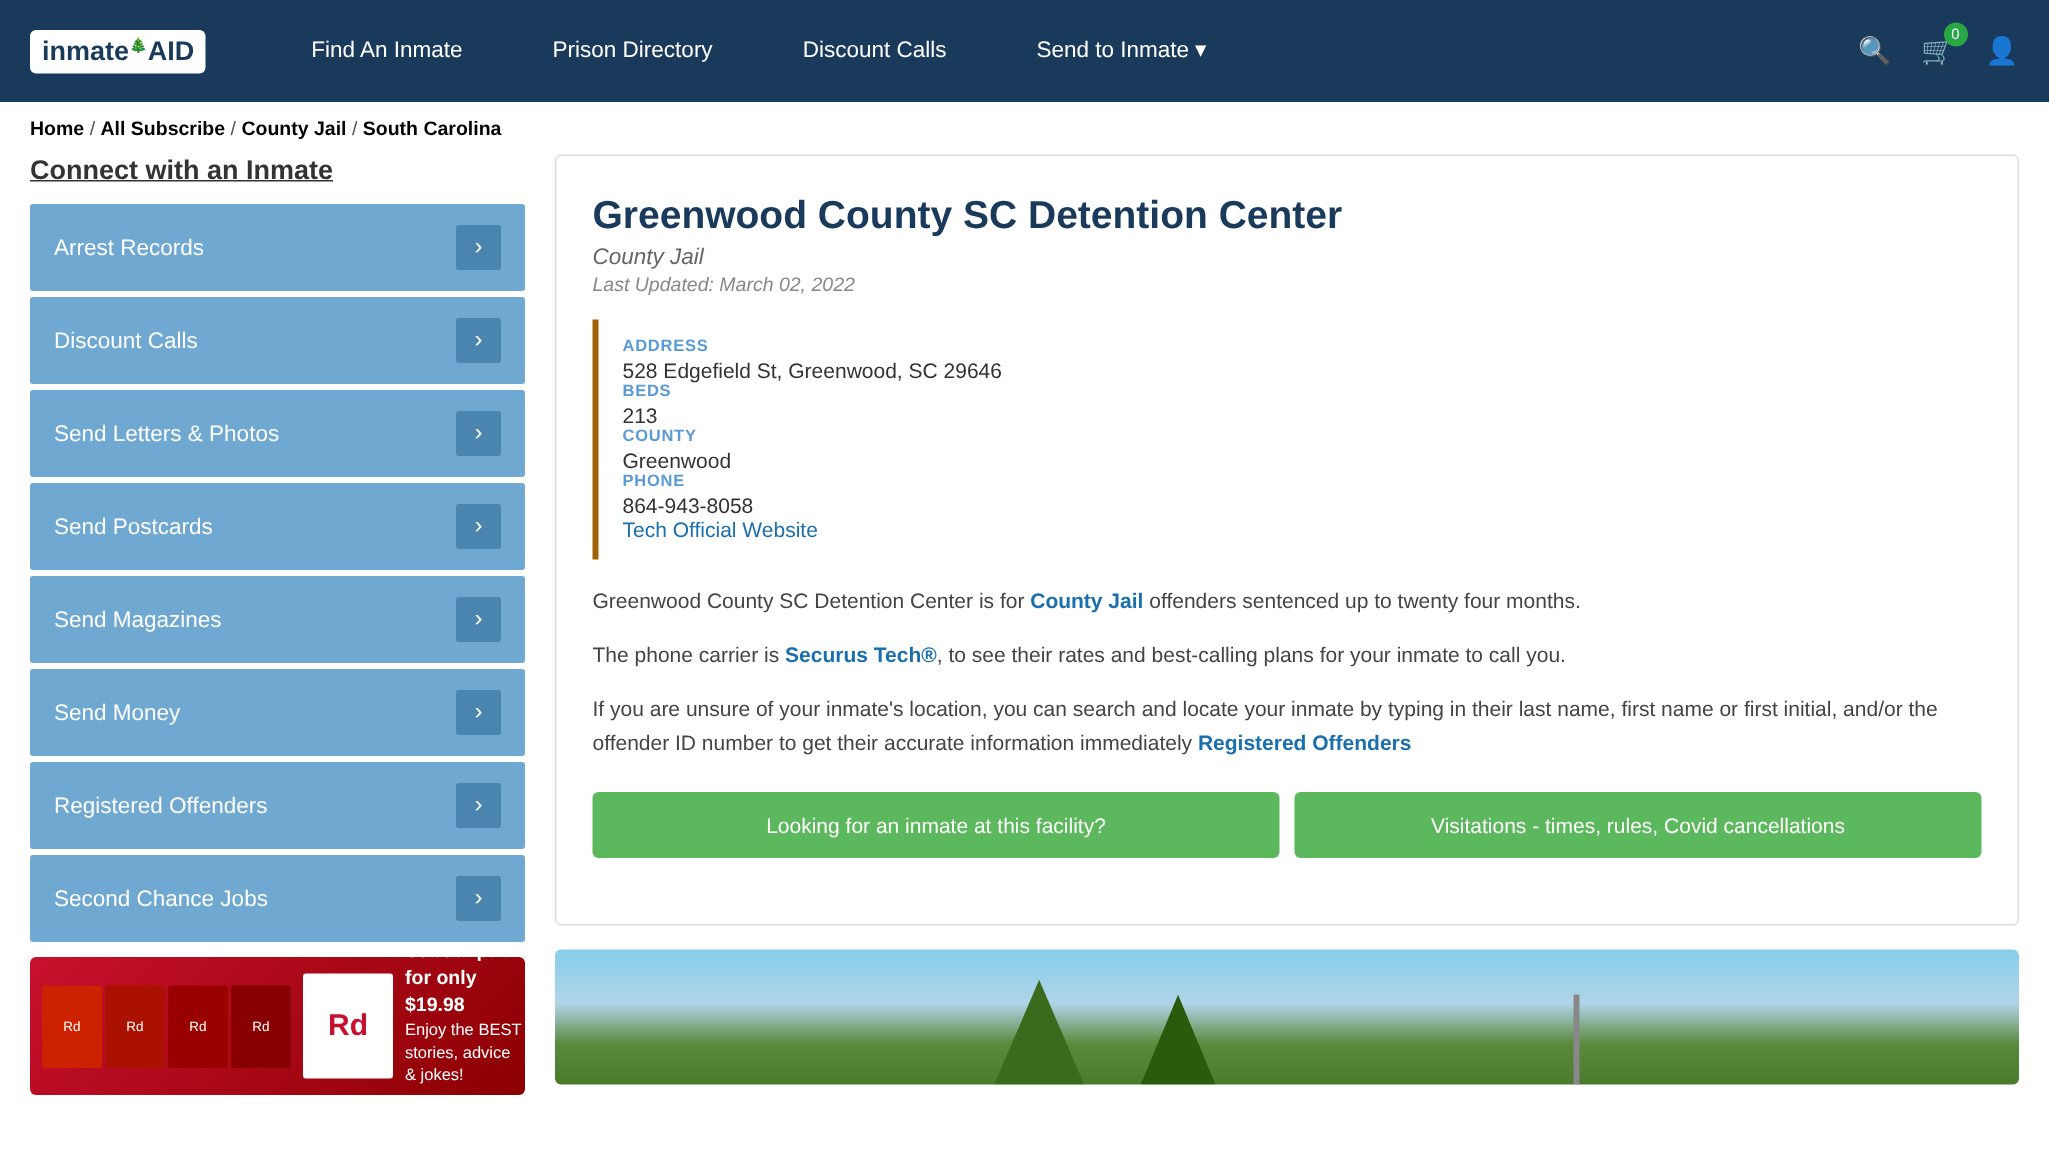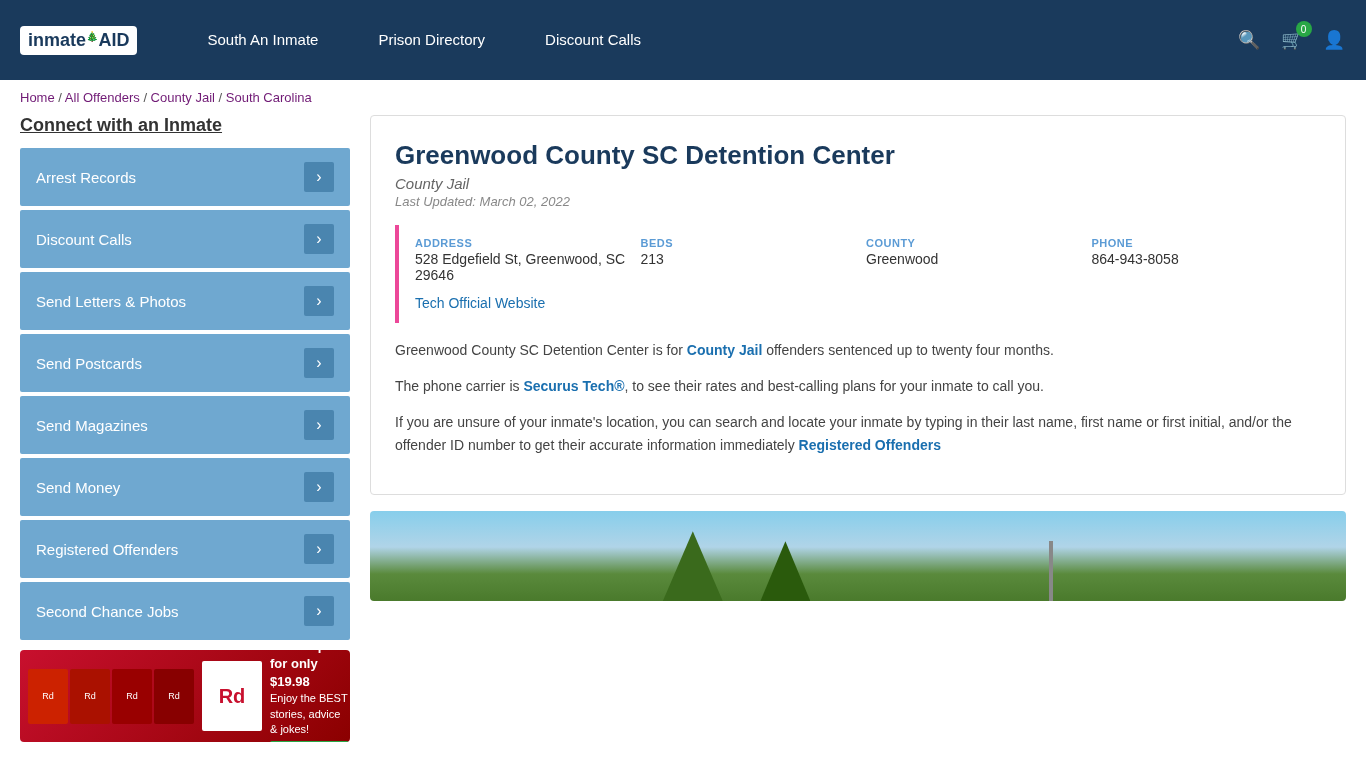--- a/index.html
+++ b/index.html
@@ -4,21 +4,21 @@
   <style>
     * { margin: 0; padding: 0; box-sizing: border-box; }
     body { font-family: Arial, sans-serif; font-size: 14px; color: #333; background: #fff; }
 
     
     nav {
       background: #1a3a5c;
       display: flex;
       align-items: center;
       padding: 0 20px;
-      height: 80px;
+      height: 68px;
     }
     .nav-logo {
       margin-right: 40px;
       display: flex;
       align-items: center;
     }
     .logo-box {
       background: #fff;
       border-radius: 4px;
       padding: 4px 8px;
@@ -71,21 +71,21 @@
       display: flex;
       align-items: center;
       justify-content: center;
     }
 
     
     .breadcrumb {
       padding: 10px 20px;
       font-size: 13px;
     }
-    .breadcrumb a { color: #701a75; text-decoration: none; }
+    .breadcrumb a { color: #000000; text-decoration: none; font-weight: bold; }
     .breadcrumb span { color: #555; }
 
     
     .page-content {
       display: flex;
       padding: 0 20px 20px 20px;
       gap: 20px;
     }
 
     
@@ -203,26 +203,26 @@
       font-style: italic;
       margin-bottom: 2px;
     }
     .facility-updated {
       font-size: 13px;
       color: #888;
       font-style: italic;
       margin-bottom: 16px;
     }
     .facility-info {
-      border-left: 4px solid #ec4899;
+      border-left: 4px solid #a16207;
       padding: 12px 16px;
       margin-bottom: 16px;
       display: grid;
-      grid-template-columns: 1fr 1fr 1fr 1fr;
-      gap: 12px;
+      grid-template-columns: 1fr;
+      gap: 0;
     }
     .info-label {
       font-size: 11px;
       color: #5b9bd5;
       text-transform: uppercase;
       font-weight: bold;
       margin-bottom: 2px;
       letter-spacing: 0.5px;
     }
     .info-value {
@@ -313,38 +313,42 @@
 
 <nav>
   <div class="nav-logo">
     <div class="logo-box">
       <span class="logo-text-inmate">inmate</span>
         <span class="logo-hat">🎄</span>
         <span class="logo-text-aid">AID</span>
     </div>
   </div>
   <div class="nav-links">
-    <a class="nav-link" href="#">South An Inmate</a>
+    <a class="nav-link" href="#">Find An Inmate</a>
     <a class="nav-link" href="#">Prison Directory</a>
     <a class="nav-link" href="#">Discount Calls</a>
+    <a class="nav-link nav-link-dropdown" href="#">
+      <span>Send to Inmate</span>
+      <span>▾</span>
+    </a>
   </div>
   <div class="nav-icons">
     <button class="nav-icon-btn">🔍</button>
     <button class="nav-icon-btn" style="position:relative">
       🛒
       <span class="cart-badge">0</span>
     </button>
     <button class="nav-icon-btn">👤</button>
   </div>
 </nav>
 
 <div class="breadcrumb">
   <a href="#">Home</a>
   <span> / </span>
-  <a href="#">All Offenders</a>
+  <a href="#">All Subscribe</a>
   <span> / </span>
   <a href="#">County Jail</a>
   <span> / </span>
   <a href="#">South Carolina</a>
 </div>
 
 <div class="page-content">
 
   <div class="sidebar">
     <div class="sidebar-title">Connect with an Inmate</div>
@@ -434,20 +438,24 @@
           <span>Greenwood County SC Detention Center is for </span><a href="#" class="desc-link">County Jail</a><span> offenders sentenced up to twenty four months.</span>
         </p>
         <p>
           <span>The phone carrier is </span><a href="#" class="desc-link">Securus Tech®</a><span>, to see their rates and best-calling plans for your inmate to call you.</span>
         </p>
         <p>
           <span>If you are unsure of your inmate's location, you can search and locate your inmate by typing in their last name, first name or first initial, and/or the offender ID number to get their accurate information immediately </span><a href="#" class="desc-link">Registered Offenders</a>
         </p>
       </div>
 
+      <div class="action-buttons">
+        <button class="btn-looking">Looking for an inmate at this facility?</button>
+        <button class="btn-visitations">Visitations - times, rules, Covid cancellations</button>
+      </div>
     </div>
 
     <div class="facility-photo">
       <div class="photo-tree1"></div>
       <div class="photo-tree2"></div>
       <div class="photo-pole"></div>
     </div>
   </div>
 
 </div>

